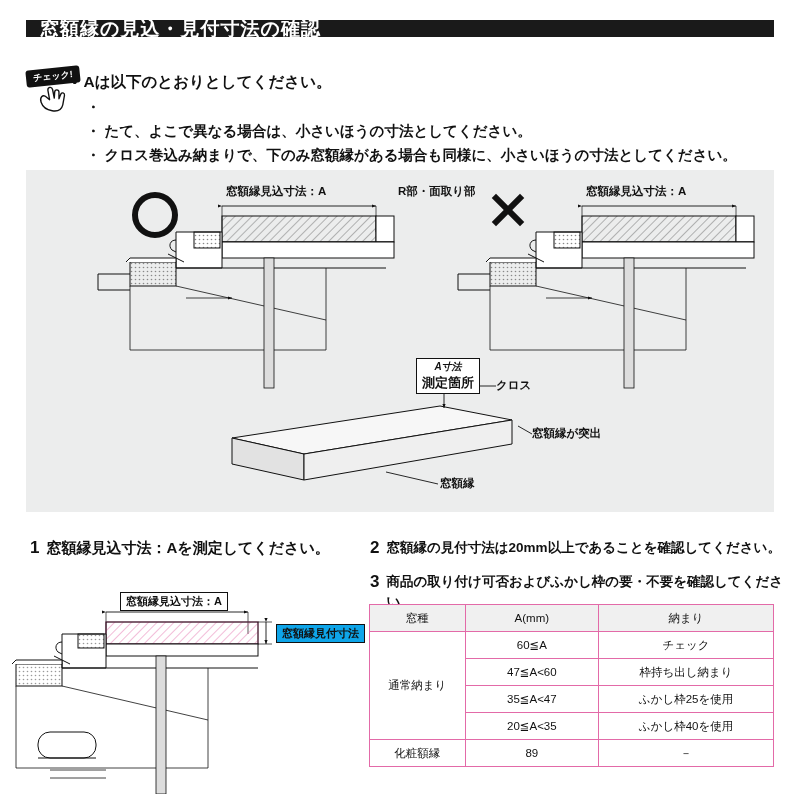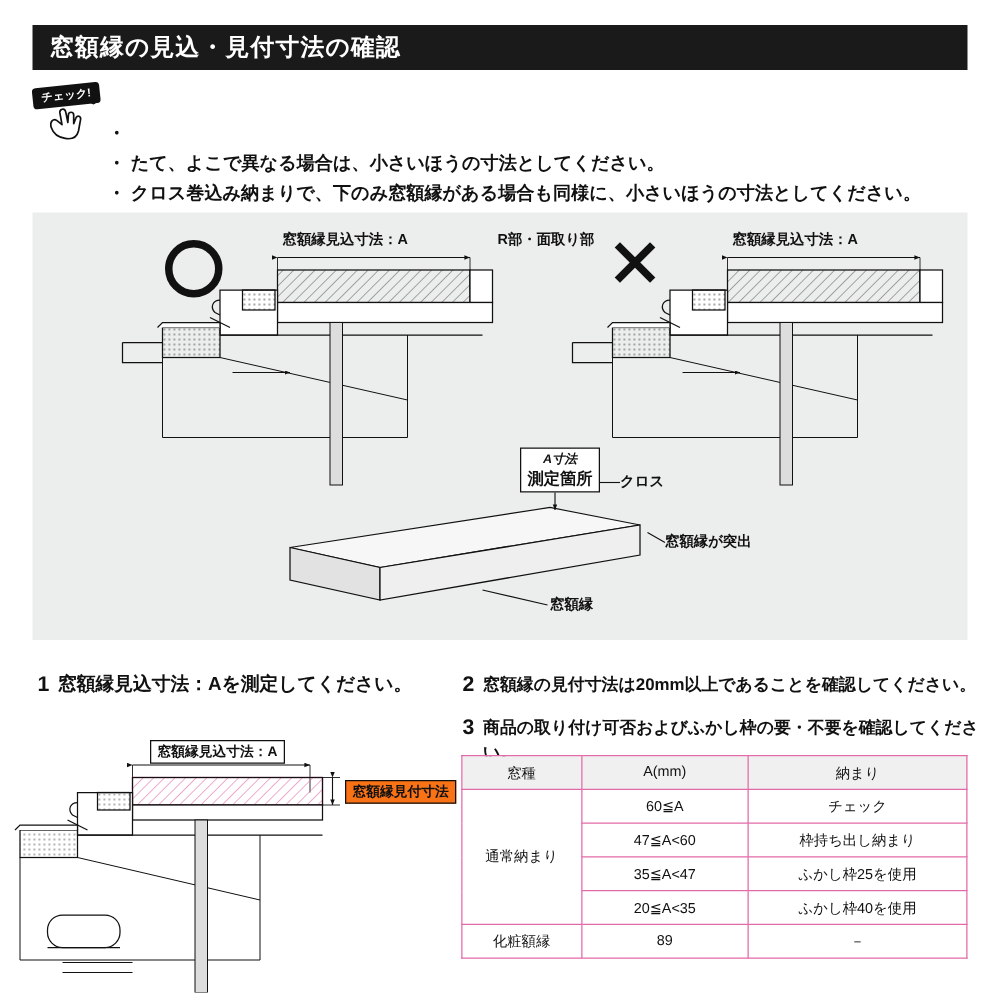--- a/index.html
+++ b/index.html
@@ -8,21 +8,21 @@
     background:#ffffff;
     font-family:"Liberation Sans","DejaVu Sans",sans-serif;
     color:#111;
     overflow:hidden;
     position:relative;
   }
   .page{position:relative;width:800px;height:800px;}
 
   
   .title-bar{
-    position:absolute;left:26px;top:20px;width:748px;height:36px;
+    position:absolute;left:26px;top:20px;width:748px;height:17px;
     background:#1a1a1a;color:#fff;display:flex;align-items:center;
   }
   .title-bar .t{
     font-size:19px;font-weight:bold;letter-spacing:1px;margin-left:14px;
   }
 
   
   .check-badge{
     position:absolute;left:26px;top:68px;width:58px;height:46px;
   }
@@ -128,20 +128,21 @@
   <div class="check-badge">
     <div class="bubble">チェック!</div>
     <svg class="hand" viewBox="0 0 40 34">
       <path d="M6 22 C4 16 8 13 11 15 L16 19 L14 8 C13.5 4 18.5 3 19.5 7 L21.5 17 L22 10 C22 6.5 27 6.5 27 10 L27 18 L29 13 C30 9.5 34 11 33.5 14 L31.5 25 C30 31 25 33 19 32 C12.5 31 8 28 6 22 Z" fill="#fff" stroke="#111" stroke-width="1.6" stroke-linejoin="round"></path>
     </svg>
   </div>
 
   <div class="bullets">
     <div class="lv1">
       <span class="dot">•</span>
+      <span>Aは以下のとおりとしてください。</span>
     </div>
     <div class="lv2">
       <span class="dot">・</span>
     </div>
     <div class="lv2">
       <span class="dot">・</span>
       <span>たて、よこで異なる場合は、小さいほうの寸法としてください。</span>
     </div>
     <div class="lv2">
       <span class="dot">・</span>
@@ -326,21 +327,21 @@
         <rect x="146" y="74" width="10" height="138" fill="#ddd" stroke="#111" stroke-width="0.8"></rect>
 
         <rect x="28" y="150" width="58" height="26" rx="12" fill="#fff" stroke="#111"></rect>
         <path d="M28 176 L86 176" stroke="#111"></path>
         <path d="M40 188 L96 188" stroke="#111" stroke-width="0.8"></path>
         <path d="M40 196 L96 196" stroke="#111" stroke-width="0.8"></path>
       </g>
     </svg>
 
     <div style="position:absolute;left:110px;top:10px;border:1px solid #111;background:#fff;padding:1px 5px;font-size:11px;font-weight:bold;white-space:nowrap;">窓額縁見込寸法：A</div>
-    <div style="position:absolute;left:266px;top:42px;border:1px solid #111;background:#f97316;padding:1px 5px;font-size:11px;font-weight:bold;white-space:nowrap;">窓額縁見付寸法</div>
+    <div style="position:absolute;left:266px;top:42px;border:1px solid #111;background:#0ea5e9;padding:1px 5px;font-size:11px;font-weight:bold;white-space:nowrap;">窓額縁見付寸法</div>
   </div>
 
   <div class="tbl-wrap">
     <table class="spec">
       <thead>
         <tr>
           <td class="col1">窓種</td>
           <td class="col2">A(mm)</td>
           <td class="col3">納まり</td>
         </tr>

